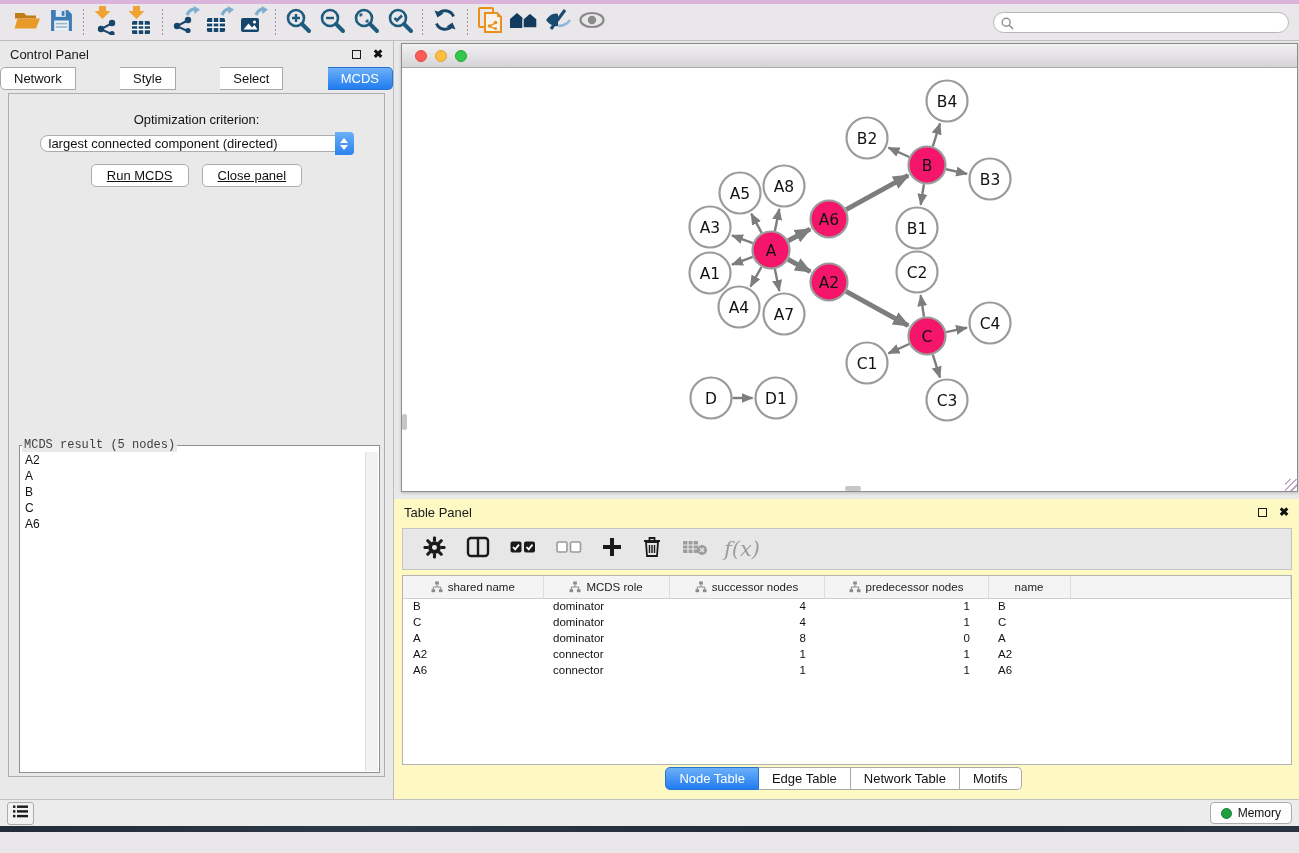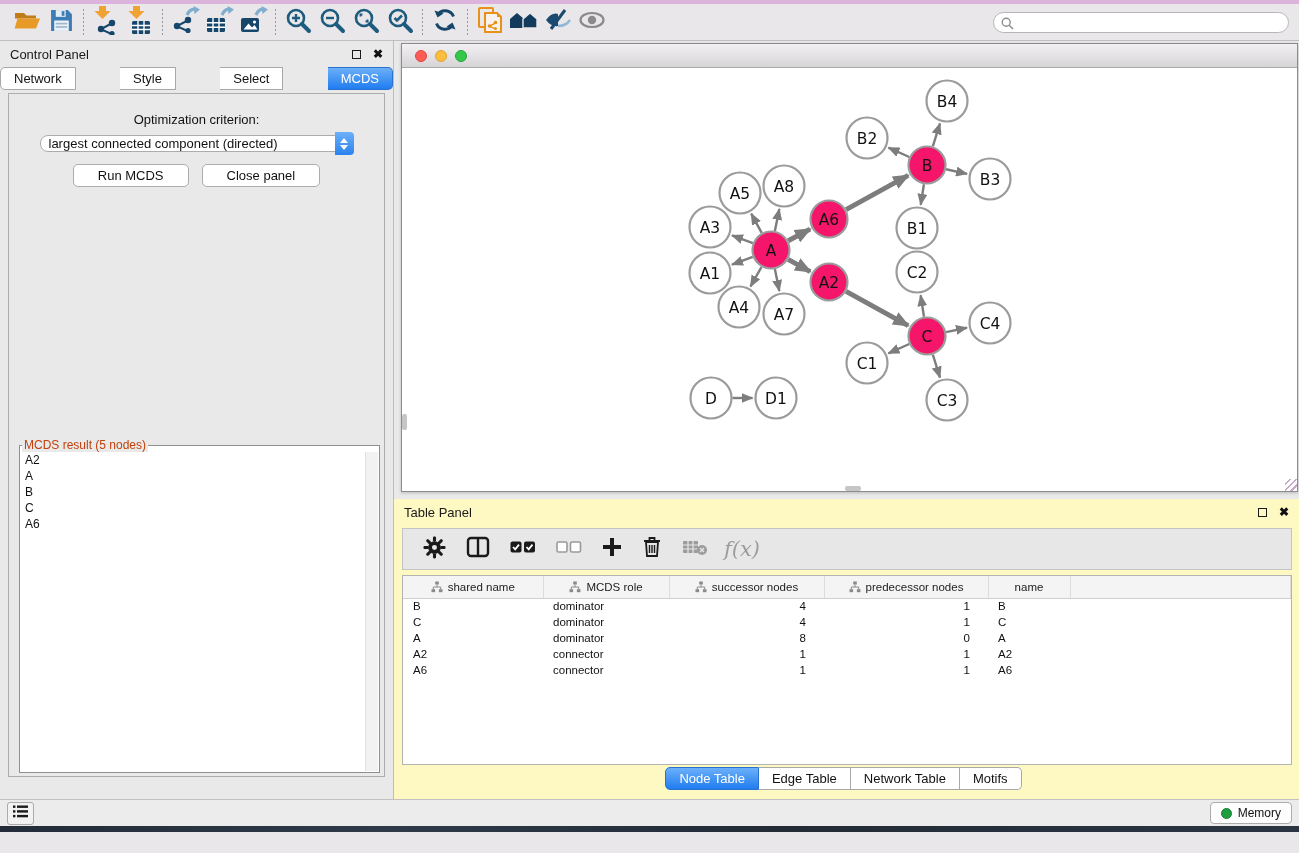--- a/index.html
+++ b/index.html
@@ -43,23 +43,23 @@
   .tab.selected { background:linear-gradient(#6CB0F9,#207CF0); border-color:#2A72D0; color:#fff; }
   .cp-box { position:absolute; left:8px; right:8px; top:52px; bottom:22px; border:1px solid #ADADAD; background:#E9E9E9; }
   .opt-label { text-align:center; margin-top:18px; font-size:13px; color:#111; }
   .combo { position:relative; margin:8px auto 6px auto; width:314px; height:17px; background:#fff; border:1px solid #ACACAC; border-radius:8px; display:flex; align-items:center; }
   .combo-text { flex:1; font-size:13px; padding-left:8px; color:#111; white-space:nowrap; }
   .combo-spin { width:19px; height:23px; margin-right:-1px; border-radius:0 4px 4px 0; background:linear-gradient(#6CB0F9,#2B82EE);
                 display:flex; flex-direction:column; align-items:center; justify-content:center; gap:2px; }
   .chev-up { width:0; height:0; border-left:4px solid transparent; border-right:4px solid transparent; border-bottom:5px solid #fff; }
   .chev-dn { width:0; height:0; border-left:4px solid transparent; border-right:4px solid transparent; border-top:5px solid #fff; }
   .btn-row { display:flex; justify-content:center; gap:13px; margin-top:12px; }
-  .btn { background:#fff; border:1px solid #ACACAC; border-radius:5px; font-size:13px; color:#111; padding:3px 24px; height:23px; }
+  .btn { background:#fff; border:1px solid #ACACAC; border-radius:5px; font-size:13px; color:#111; padding:3px 15px; height:23px;text-decoration:underline; }
   .mcds-fieldset { position:absolute; left:10px; right:4px; bottom:3px; top:344px; border:1px solid #8F8F8F; background:#fff; }
-  .mcds-fieldset legend { font-size:12px; color:#c2410c; background:#E9E9E9; padding:0 2px; margin-left:2px; }
+  .mcds-fieldset legend { font-size:12px; color:#404040; background:#E9E9E9; padding:0 2px; margin-left:2px;font-family:Liberation Mono, monospace; }
   .mcds-list { position:absolute; left:1px; right:14px; top:0; bottom:1px; background:#fff; overflow:hidden; }
   .mcds-item { font-size:12px; color:#111; line-height:16px; padding-left:4px; }
   .mcds-scroll { position:absolute; right:1px; top:0; bottom:1px; width:13px; background:#F2F2F2; border-left:1px solid #E0E0E0; }
 
   
   .right-area { flex:1; position:relative; background:#E9E9E9; }
 
   
   .net-window { position:absolute; left:7px; top:2px; right:1px; height:449px; border:1px solid #8C8C8C; background:#fff; box-shadow:0 1px 3px rgba(0,0,0,.2); }
   .net-titlebar { height:24px; background:linear-gradient(#F2F0F2,#D6D4D6); border-bottom:1px solid #A9A9A9; position:relative; display:flex; align-items:center; }

